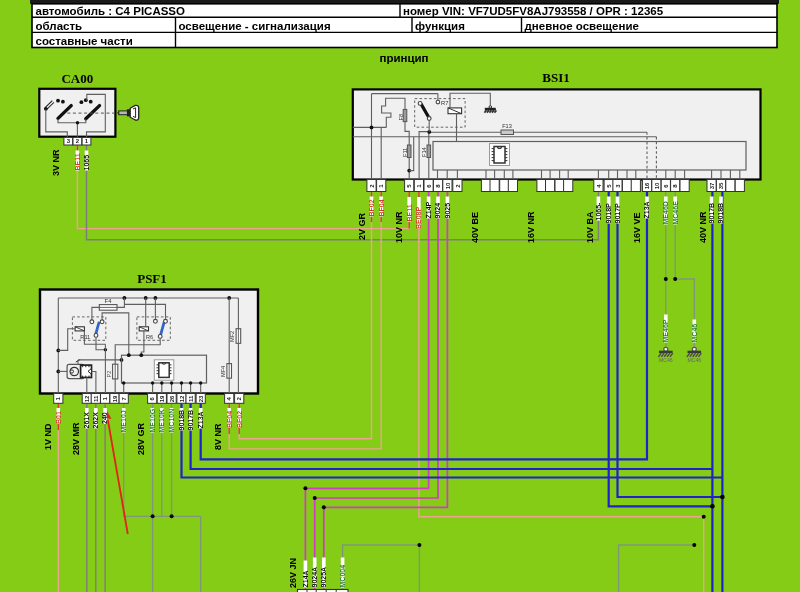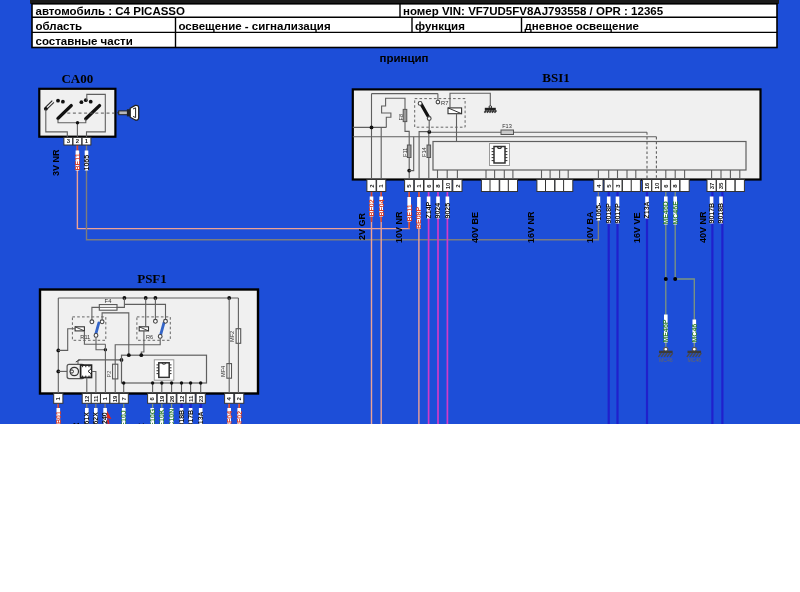--- a/index.html
+++ b/index.html
@@ -1,14 +1,14 @@
 <!DOCTYPE html>
 <html><head><meta charset="utf-8"><style>
 html,body{margin:0;padding:0;background:#fff;}
-#page{position:relative;width:800px;height:424px;background:#1d4ed8;overflow:hidden;font-family:"Liberation Sans",sans-serif;}
+#page{position:relative;width:800px;height:592px;background:#84cc16;overflow:hidden;font-family:"Liberation Sans",sans-serif;}
 svg{position:absolute;top:0;left:0;}
 text{font-family:"Liberation Sans",sans-serif;}
 .ser{font-family:"Liberation Serif",serif;font-weight:bold;font-size:13px;fill:#000;}
 .tbl{font-weight:bold;font-size:11.5px;fill:#000;}
 .grp{font-weight:bold;font-size:9px;fill:#000;}
 .wl{font-weight:bold;font-size:7px;}
 .pn{font-weight:bold;font-size:6.0px;fill:#222;}
 .fz{font-size:5.6px;fill:#333;}
 </style></head><body>
 <div id="page">

